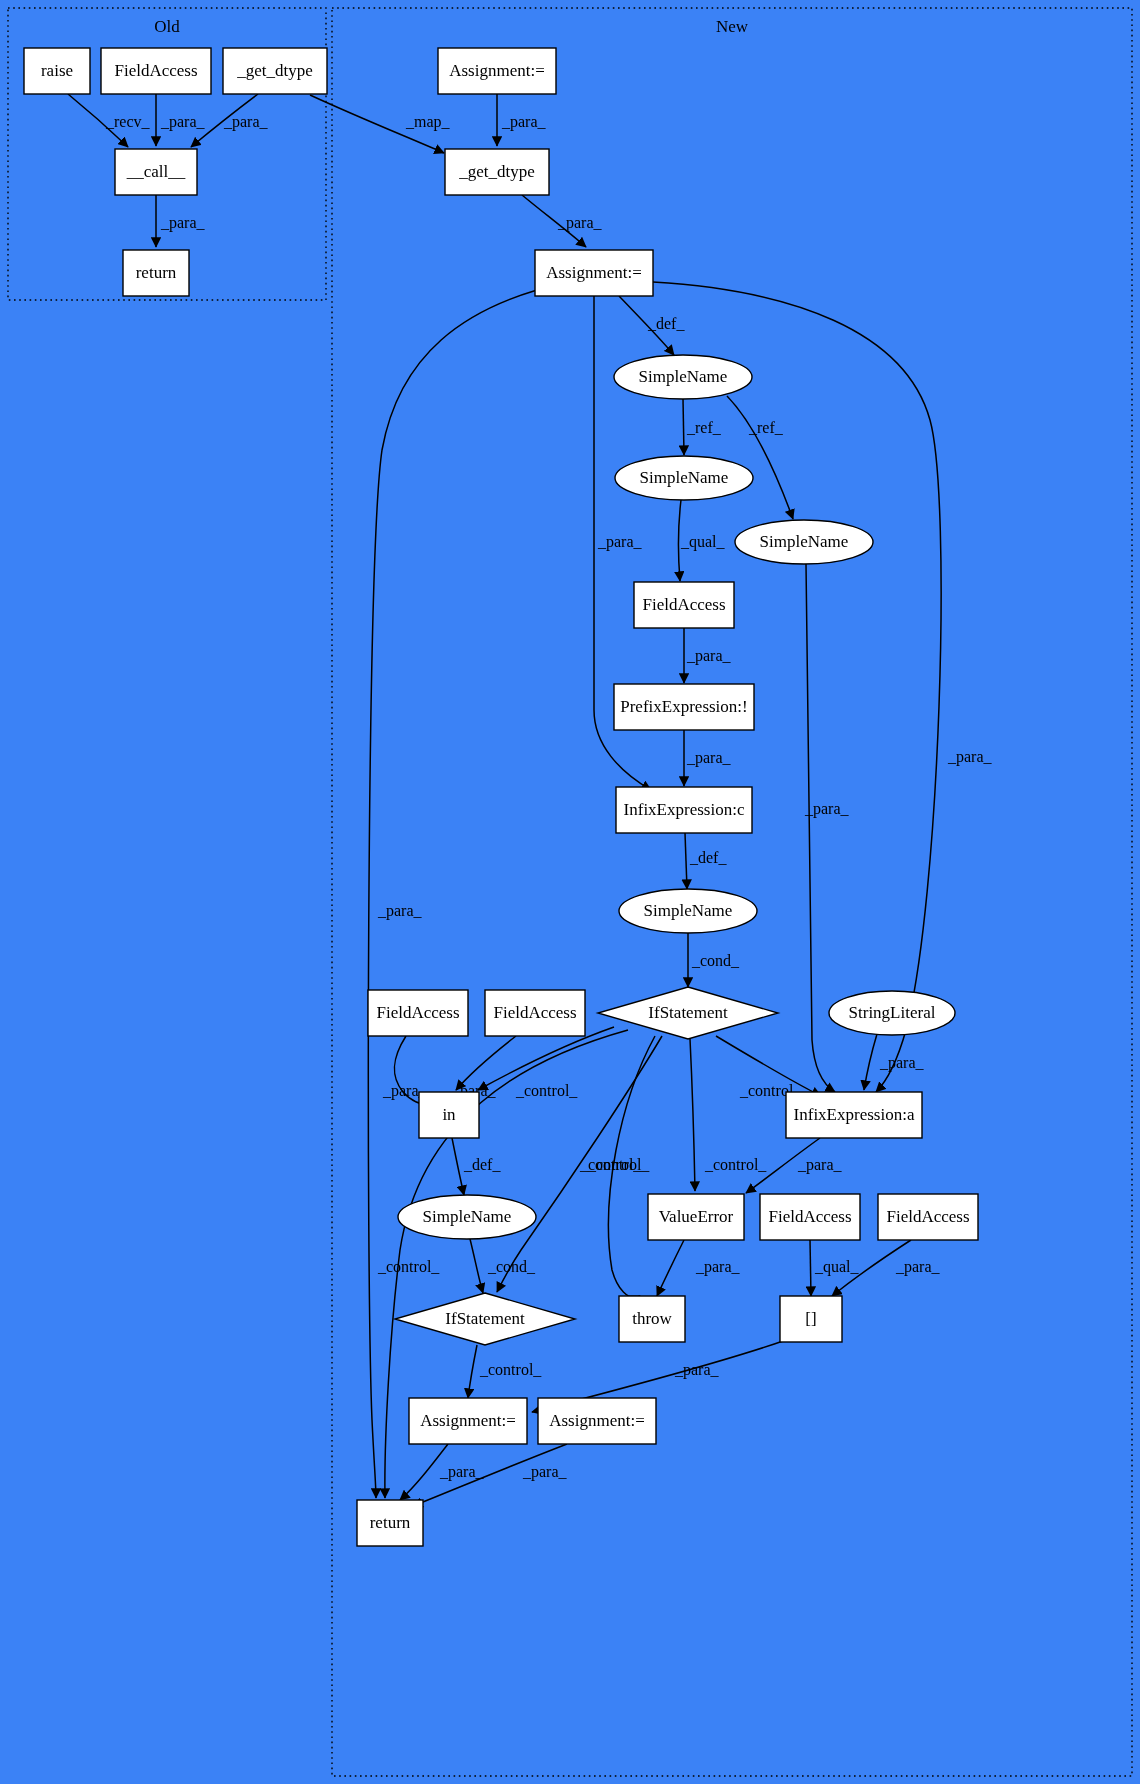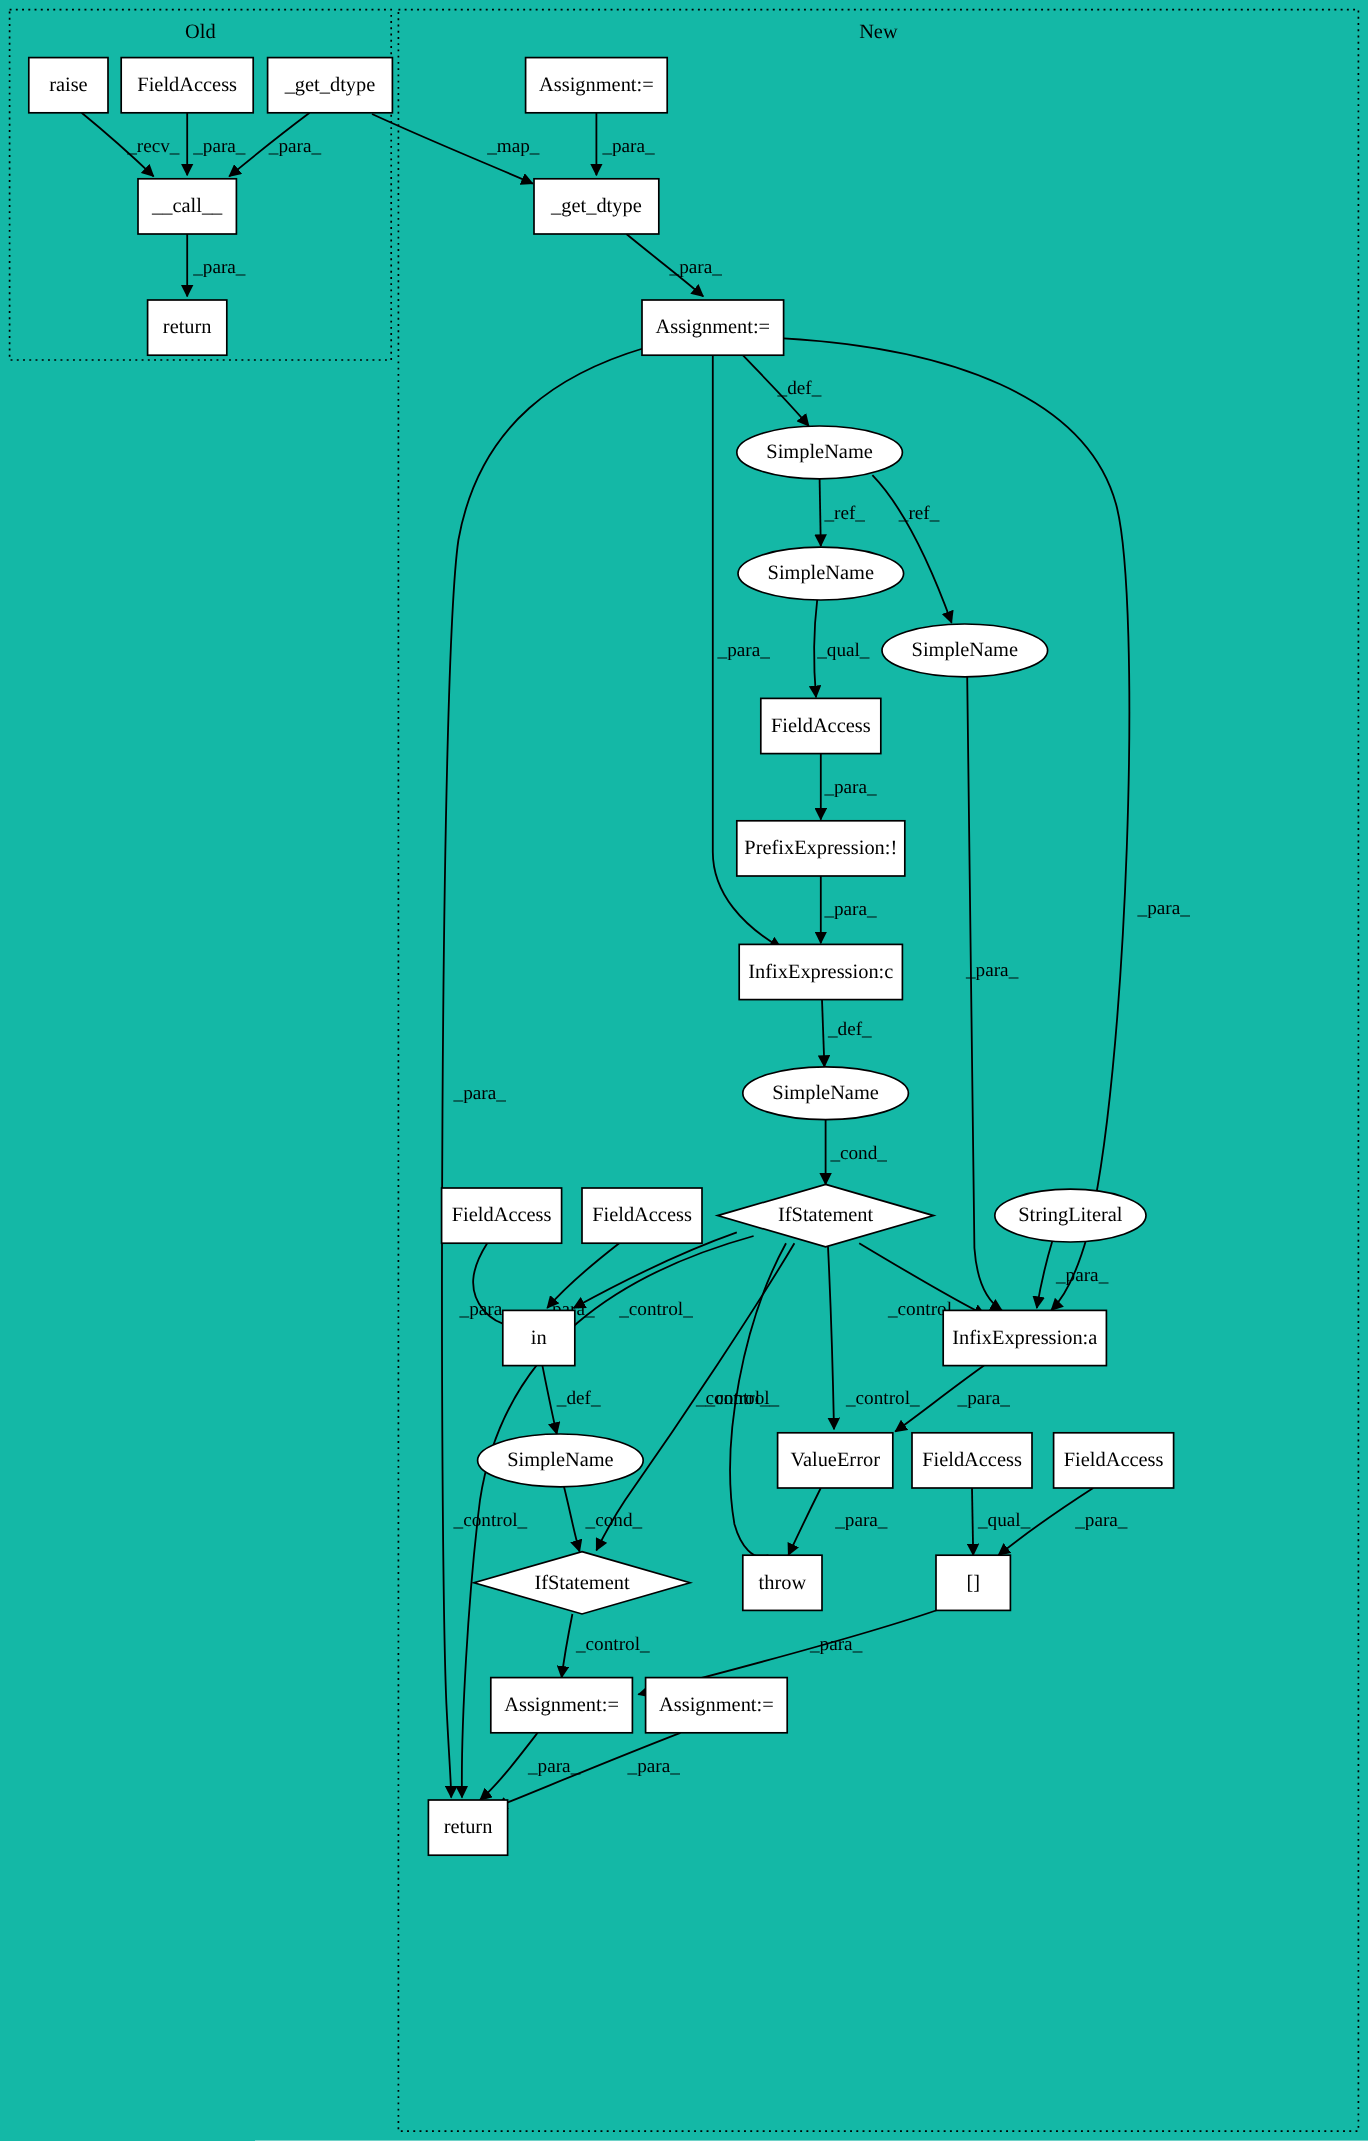--- a/index.html
+++ b/index.html
@@ -4,21 +4,21 @@
 <style>
   html, body {
     margin: 0;
     padding: 0;
     background: #ffffff;
   }
   #canvas-wrap {
     position: relative;
     width: 1140px;
     height: 1784px;
-    background: #14b8a6;
+    background: #3b82f6;
     font-family: "Liberation Serif", "DejaVu Serif", serif;
   }
   svg#graph {
     display: block;
     width: 1140px;
     height: 1784px;
   }
   .node-shape {
     fill: #ffffff;
     stroke: #000000;

